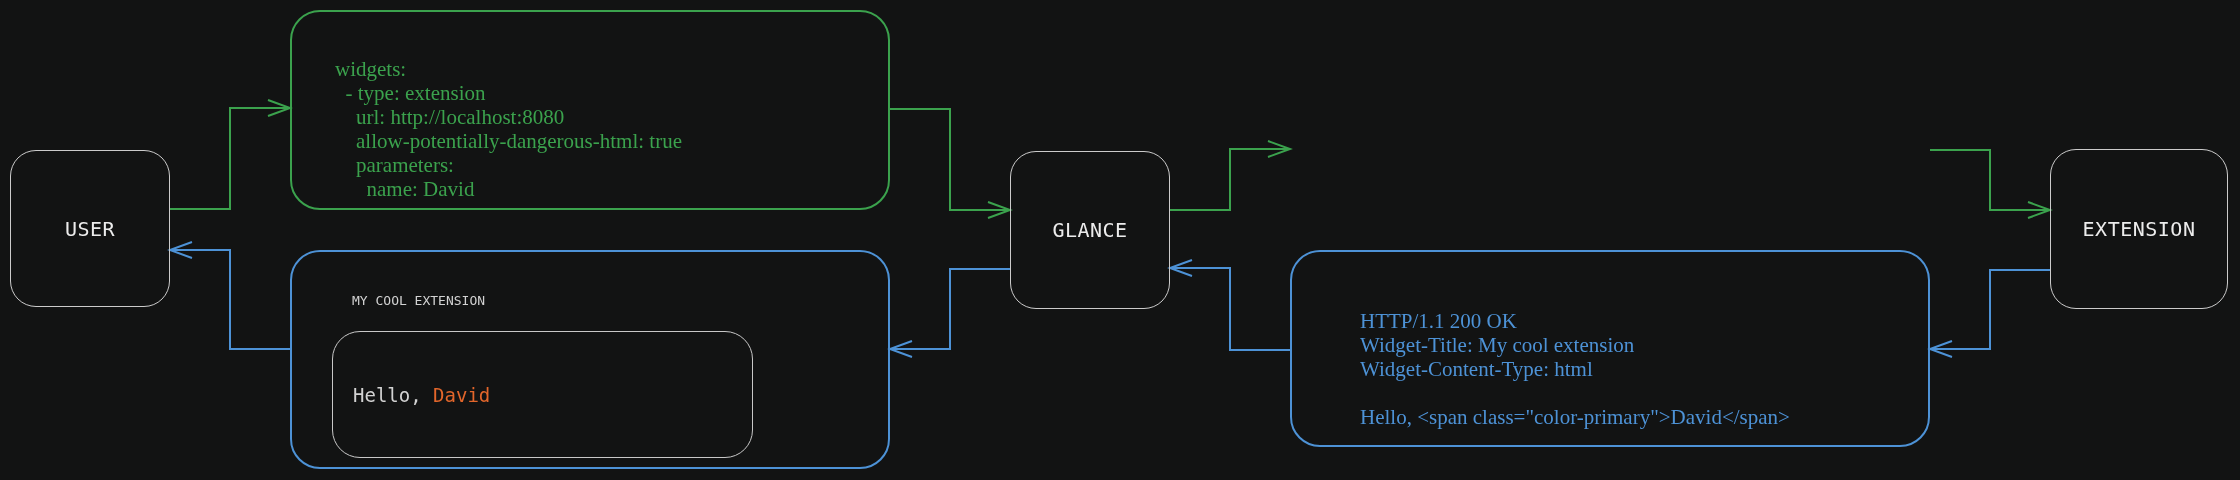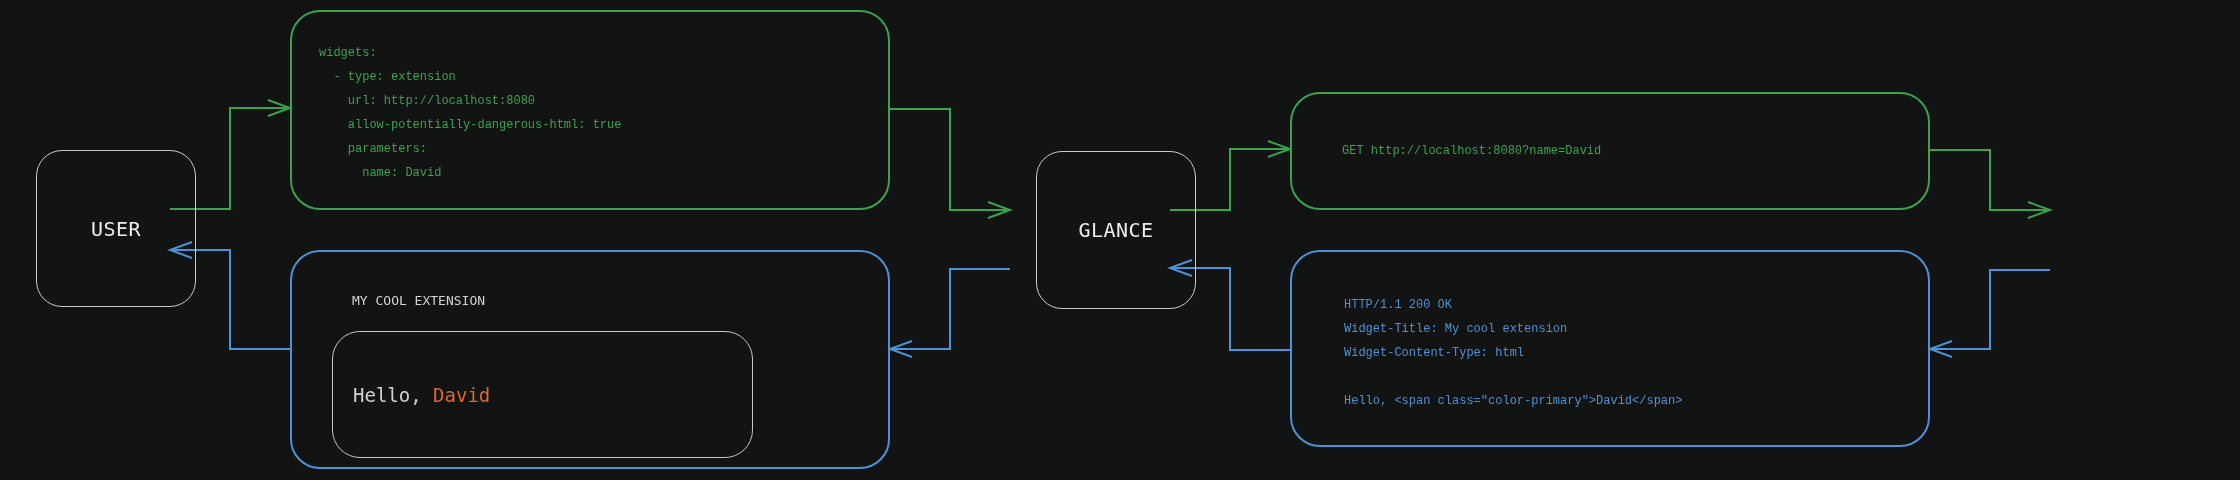--- a/index.html
+++ b/index.html
@@ -26,31 +26,30 @@
   .wire-blue{stroke:var(--blue);}
 
   .box{position:absolute;box-sizing:border-box;}
   .node{
     border:1.5px solid var(--node-border);
     border-radius:26px;
     display:flex;align-items:center;justify-content:center;
     color:var(--text-light);
     font-size:20px;
     letter-spacing:0.5px;
-    margin-left:26px;
   }
   .node-user{left:10px;top:150px;width:160px;height:157px;}
   .node-glance{left:1010px;top:151px;width:160px;height:158px;text-align:center;}
   .node-extension{left:2050px;top:149px;width:178px;height:160px;}
 
   .codebox{border-radius:30px;}
   .codebox pre{
-    margin:0;
-    font-family:Liberation Mono, monospace;
-    font-size:12px;
+    margin:16px;
+    font-family:Liberation Serif, serif;
+    font-size:21px;
     line-height:24px;
     white-space:pre;
   }
   .config-box{
     left:290px;top:10px;width:600px;height:200px;
     border:2px solid var(--green);
   }
   .config-box pre{padding:29px 0 0 27px;color:var(--green);}
   .request-box{
     left:1290px;top:92px;width:640px;height:118px;
@@ -129,33 +128,33 @@
       <path class="wire wire-blue" d="M192 242 L170 250 L192 258"></path>
     </g>
   </svg>
 
   <div class="box node node-user">
     <span>USER</span>
   </div>
   <div class="box node node-glance">
     <span>GLANCE</span>
   </div>
+  <div class="box node node-extension">
+    <span>EXTENSION</span>
+  </div>
 
   <div class="box codebox config-box">
     <pre>widgets:
   - type: extension
     url: http://localhost:8080
     allow-potentially-dangerous-html: true
     parameters:
       name: David</pre>
   </div>
 
-  <div class="box codebox request-box">
-    <pre>GET http://localhost:8080?name=David</pre>
-  </div>
 
   <div class="box codebox response-box">
     <pre>HTTP/1.1 200 OK
 Widget-Title: My cool extension
 Widget-Content-Type: html
 
 Hello, &lt;span class="color-primary"&gt;David&lt;/span&gt;</pre>
   </div>
 
   <div class="box widget-box">

